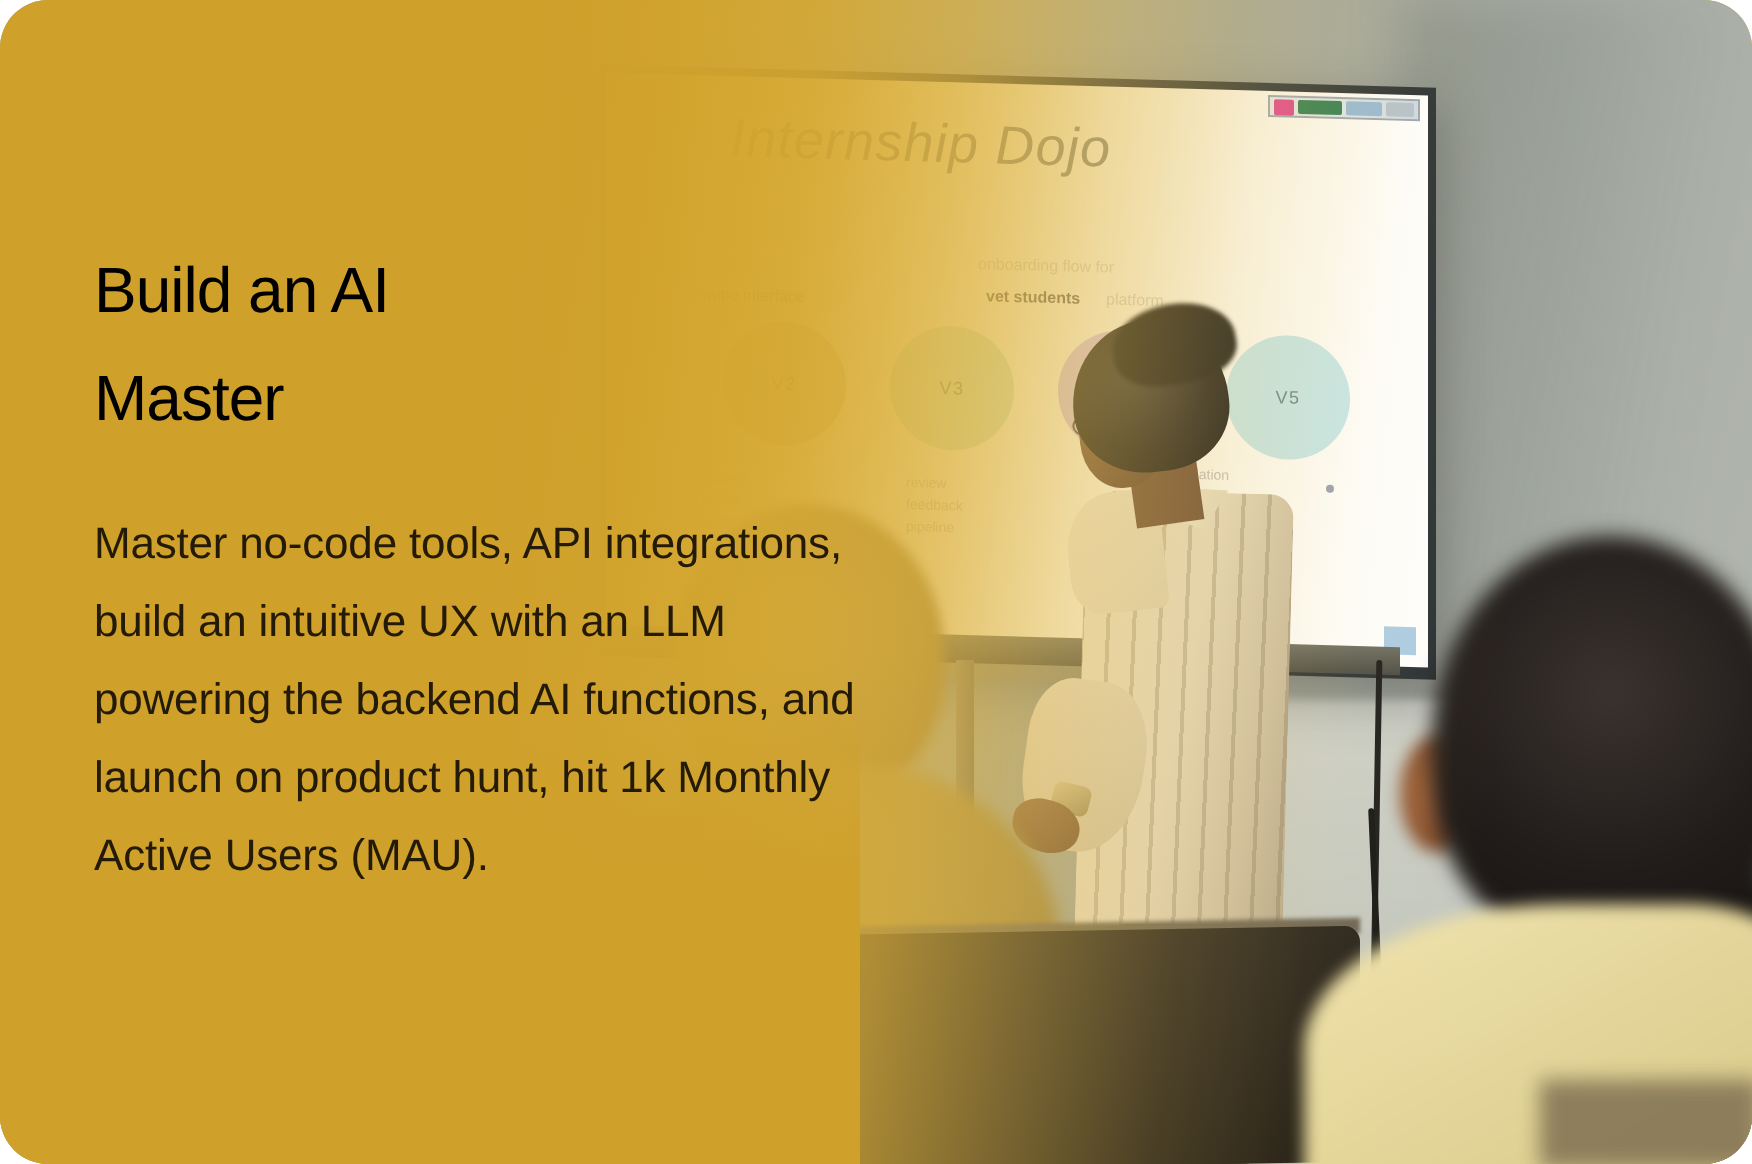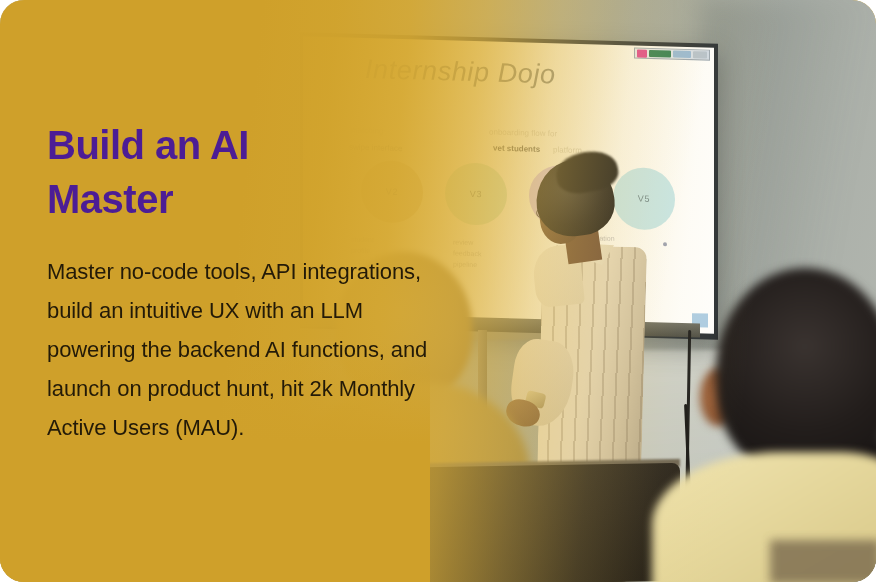--- a/index.html
+++ b/index.html
@@ -285,22 +285,22 @@
         rgba(236,208,120,.07) 76%, rgba(240,216,140,0) 84%);
   }
   .gold-bottom{
     position:absolute; left:0; bottom:0; width:430px; height:240px;
     background:linear-gradient(0deg,#cfa02a 0%,#cfa02a 58%,rgba(207,160,42,0) 100%);
   }
 
   
   .copy{ position:absolute; left:47px; top:118px; width:390px; }
   .headline{
-    font-size:40px; font-weight:700; line-height:54px;
-    letter-spacing:-.5px; color:#4c1d95;
+    font-size:32px; font-weight:400; line-height:54px;
+    letter-spacing:-.5px; color:#000000;
   }
   .body-copy{
     margin-top:26px;
     font-size:22px; line-height:39px; font-weight:400;
     letter-spacing:-.1px; color:#231a08;
   }
 </style>
 </head>
 <body>
 
@@ -379,16 +379,16 @@
   </div>
 
   <div class="gold"></div>
   <div class="gold-bottom"></div>
 
   <div class="copy">
     <div class="headline">
       <div>Build an AI</div>
       <div>Master</div>
     </div>
-    <div class="body-copy">Master no-code tools, API integrations, build an intuitive UX with an LLM powering the backend AI functions, and launch on product hunt, hit 2k Monthly Active Users (MAU).</div>
+    <div class="body-copy">Master no-code tools, API integrations, build an intuitive UX with an LLM powering the backend AI functions, and launch on product hunt, hit 1k Monthly Active Users (MAU).</div>
   </div>
 
 </div>
 
 </body></html>

